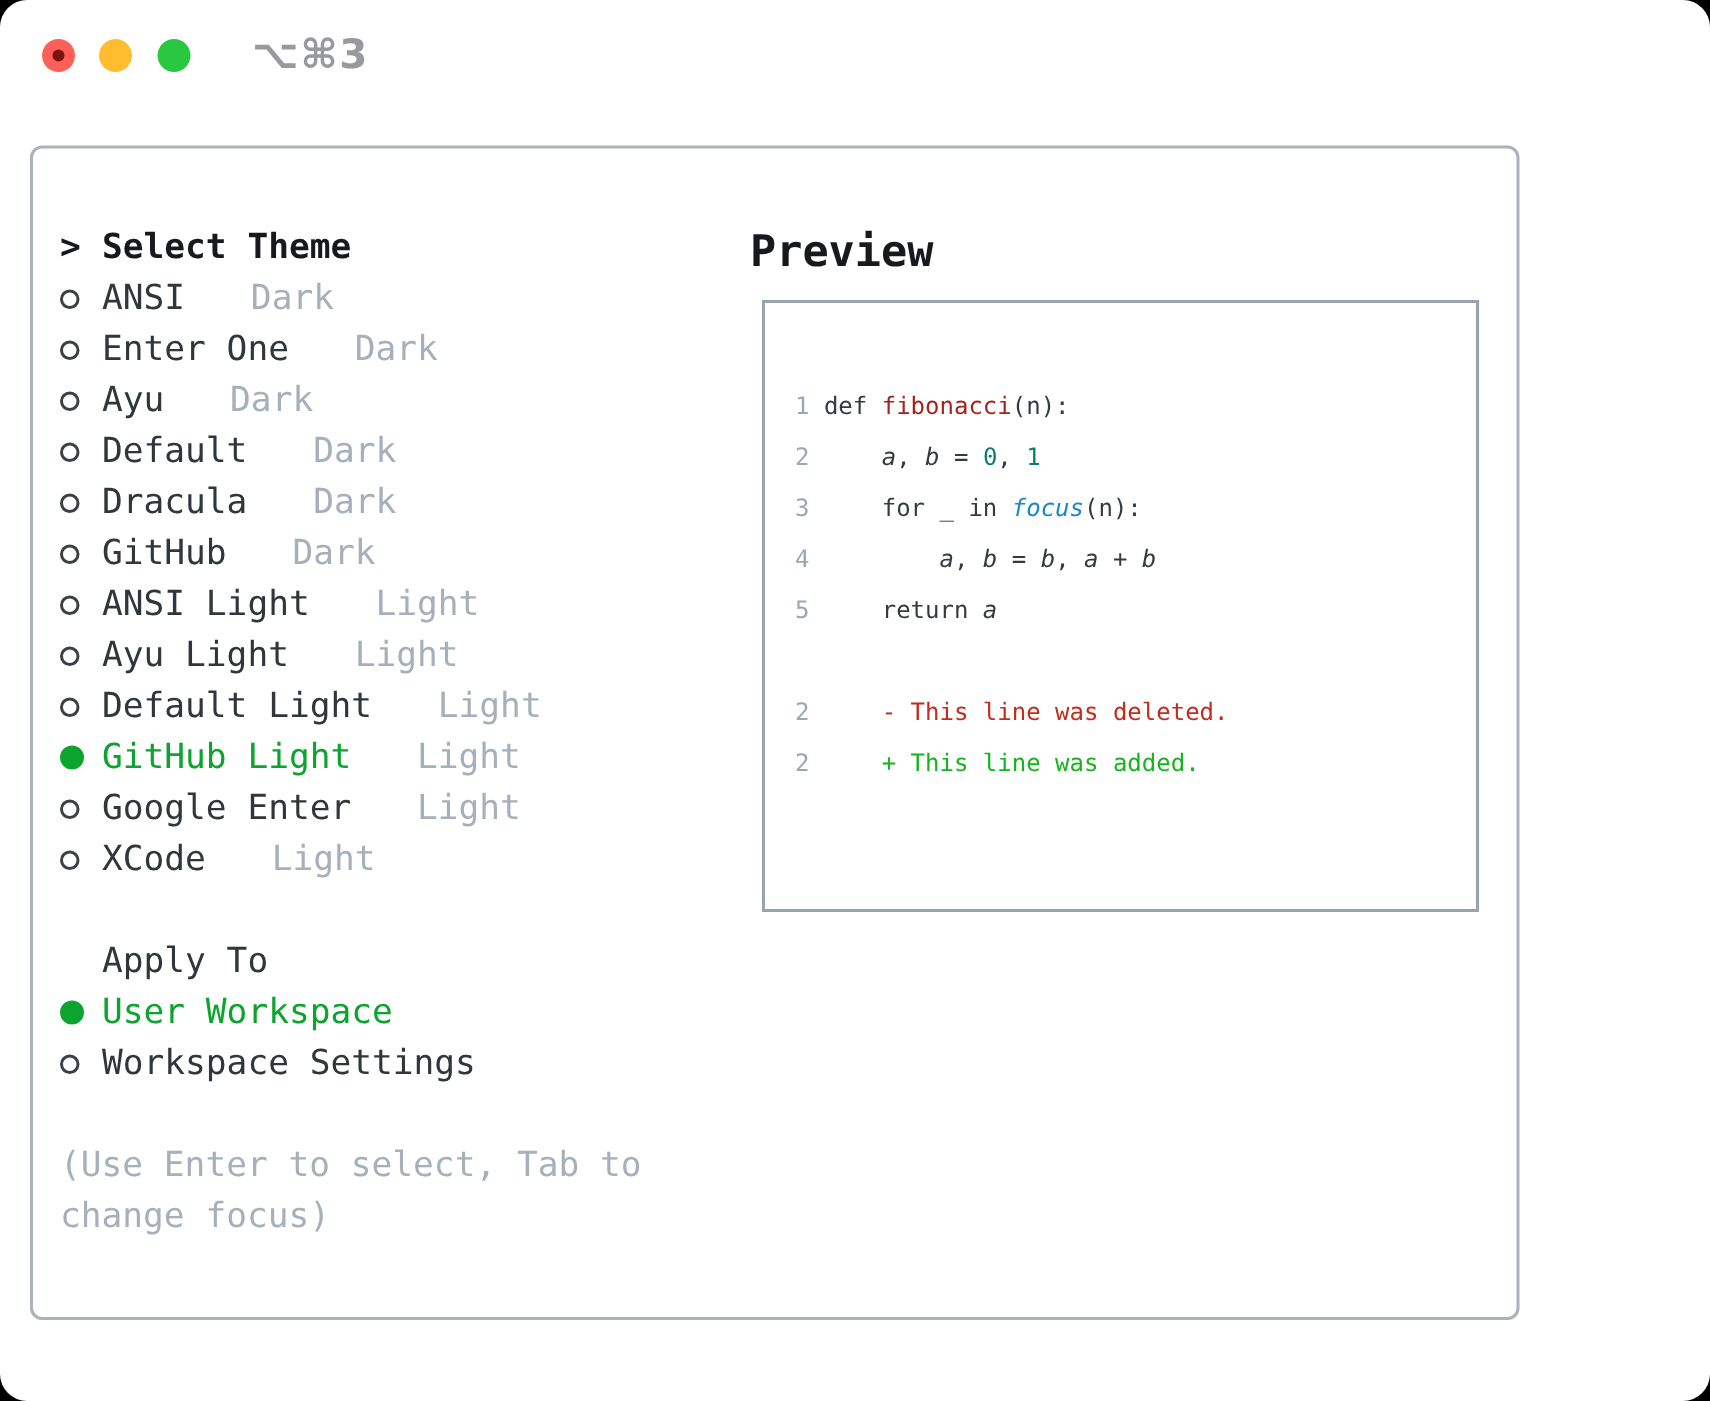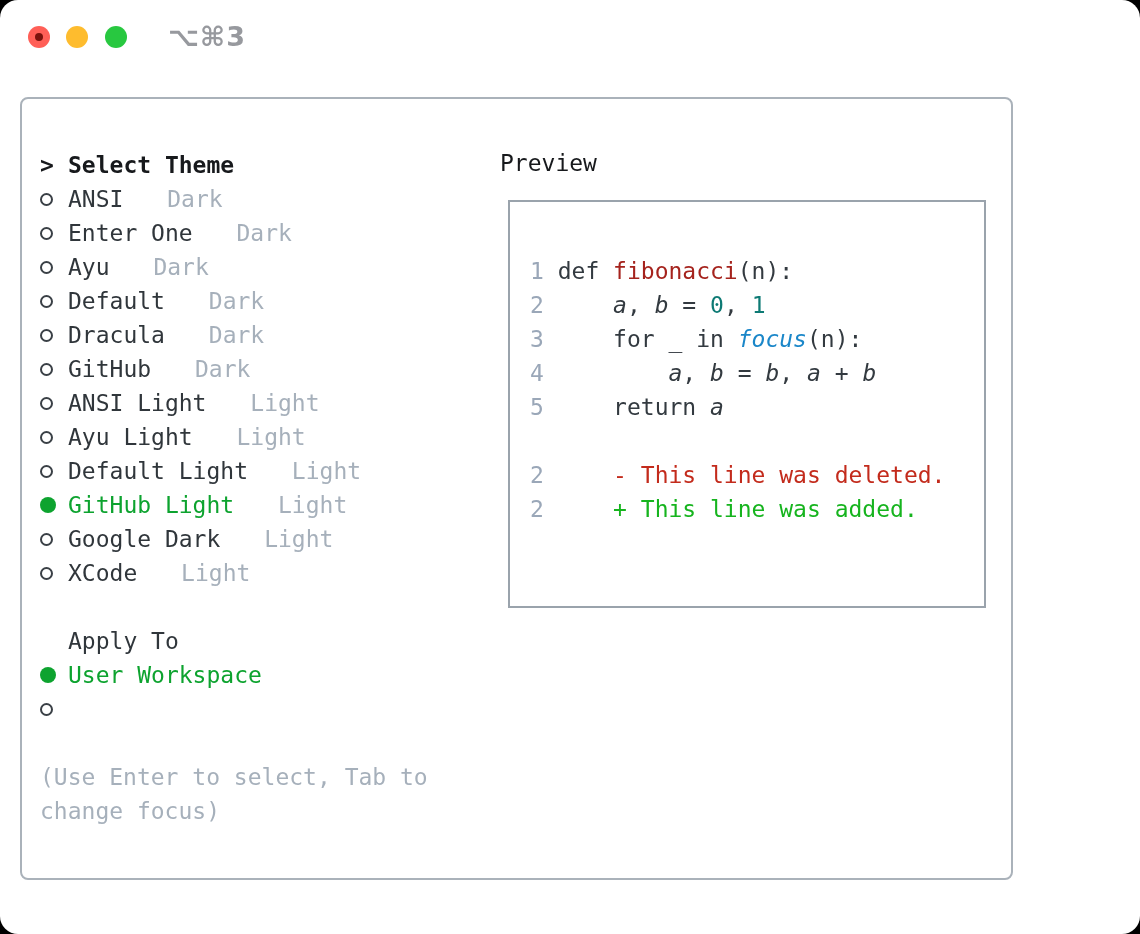--- a/index.html
+++ b/index.html
@@ -32,23 +32,23 @@
   .caret{font-weight:bold;color:var(--header-black);}
   .radio{width:13px;height:13px;border:2px solid #3a4046;border-radius:50%;}
   .radio.sel{width:16px;height:16px;border:none;background:var(--accent-green);}
   .h-bold{font-weight:bold;color:var(--header-black);}
   .t-name{color:var(--text-primary);}
   .t-name.sel{color:var(--accent-green);}
   .t-variant{color:var(--text-muted);margin-left:30px;}
   .spacer{height:34px;}
   .help{width:410px;line-height:34px;color:var(--text-muted);white-space:normal;}
   
-  .preview-title{position:absolute;left:500px;top:150px;font-size:23px;font-weight:normal;color:var(--header-black);}
+  .preview-title{position:absolute;left:500px;top:150px;font-size:29px;font-weight:bold;color:var(--header-black);}
   .preview-box{position:absolute;left:508px;top:200px;width:478px;height:408px;border:2px solid var(--preview-border);background:#fff;padding:52px 0 0 20px;overflow:hidden;}
-  .code-line{height:34px;line-height:34px;font-size:23px;white-space:pre;}
+  .code-line{height:34px;line-height:34px;font-size:16px;white-space:pre;}
   .tok-lineno{color:var(--line-number);}
   .tok-plain{color:var(--code-plain);}
   .tok-func{color:var(--code-function-red);}
   .tok-num{color:var(--code-number-teal);}
   .tok-builtin{color:var(--code-builtin-blue);font-style:italic;}
   .tok-var{color:var(--code-plain);font-style:italic;}
   .tok-ctx{color:var(--diff-context-gray);}
   .tok-del{color:var(--diff-deleted-red);}
   .tok-add{color:var(--diff-added-green);}
 </style>
@@ -74,30 +74,30 @@
         <div class="row"><span class="marker"><span class="radio"></span></span><span class="t-name">ANSI</span><span class="t-variant"> Dark</span></div>
         <div class="row"><span class="marker"><span class="radio"></span></span><span class="t-name">Enter One</span><span class="t-variant"> Dark</span></div>
         <div class="row"><span class="marker"><span class="radio"></span></span><span class="t-name">Ayu</span><span class="t-variant"> Dark</span></div>
         <div class="row"><span class="marker"><span class="radio"></span></span><span class="t-name">Default</span><span class="t-variant"> Dark</span></div>
         <div class="row"><span class="marker"><span class="radio"></span></span><span class="t-name">Dracula</span><span class="t-variant"> Dark</span></div>
         <div class="row"><span class="marker"><span class="radio"></span></span><span class="t-name">GitHub</span><span class="t-variant"> Dark</span></div>
         <div class="row"><span class="marker"><span class="radio"></span></span><span class="t-name">ANSI Light</span><span class="t-variant"> Light</span></div>
         <div class="row"><span class="marker"><span class="radio"></span></span><span class="t-name">Ayu Light</span><span class="t-variant"> Light</span></div>
         <div class="row"><span class="marker"><span class="radio"></span></span><span class="t-name">Default Light</span><span class="t-variant"> Light</span></div>
         <div class="row"><span class="marker"><span class="radio sel"></span></span><span class="t-name sel">GitHub Light</span><span class="t-variant"> Light</span></div>
-        <div class="row"><span class="marker"><span class="radio"></span></span><span class="t-name">Google Dark</span><span class="t-variant"> Light</span></div>
+        <div class="row"><span class="marker"><span class="radio"></span></span><span class="t-name">Google Enter</span><span class="t-variant"> Light</span></div>
         <div class="row"><span class="marker"><span class="radio"></span></span><span class="t-name">XCode</span><span class="t-variant"> Light</span></div>
       </div>
     <div class="spacer"></div>
     <div class="row">
       <span class="marker"></span><span class="t-name">Apply To</span>
     </div>
     <div id="apply-list">
         <div class="row"><span class="marker"><span class="radio sel"></span></span><span class="t-name sel">User Workspace</span></div>
-        <div class="row"><span class="marker"><span class="radio"></span></span></div>
+        <div class="row"><span class="marker"><span class="radio"></span></span><span class="t-name">Workspace Settings</span></div>
       </div>
     <div class="spacer"></div>
     <div class="help">(Use Enter to select, Tab to change focus)</div>
   </div>
 
   <div class="preview-title">Preview</div>
   <div class="preview-box" id="preview-box">
       <div class="code-line"><span class="tok-lineno">1 </span><span class="tok-plain">def </span><span class="tok-func">fibonacci</span><span class="tok-plain">(n):</span></div>
       <div class="code-line"><span class="tok-lineno">2 </span><span class="tok-plain">    </span><span class="tok-var">a</span><span class="tok-plain">, </span><span class="tok-var">b</span><span class="tok-plain"> = </span><span class="tok-num">0</span><span class="tok-plain">, </span><span class="tok-num">1</span></div>
       <div class="code-line"><span class="tok-lineno">3 </span><span class="tok-plain">    for _ in </span><span class="tok-builtin">focus</span><span class="tok-plain">(n):</span></div>

